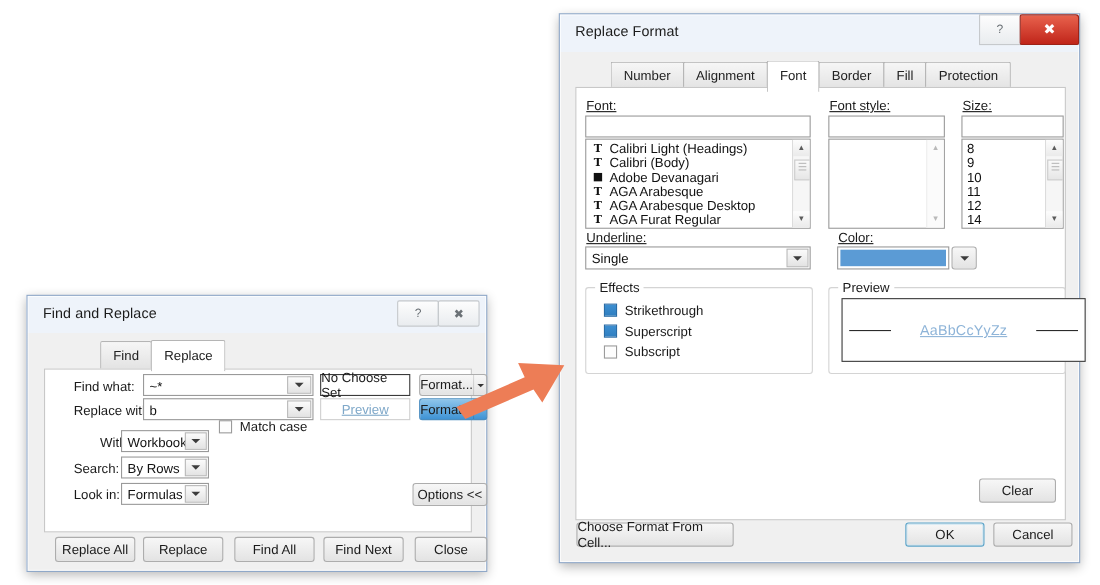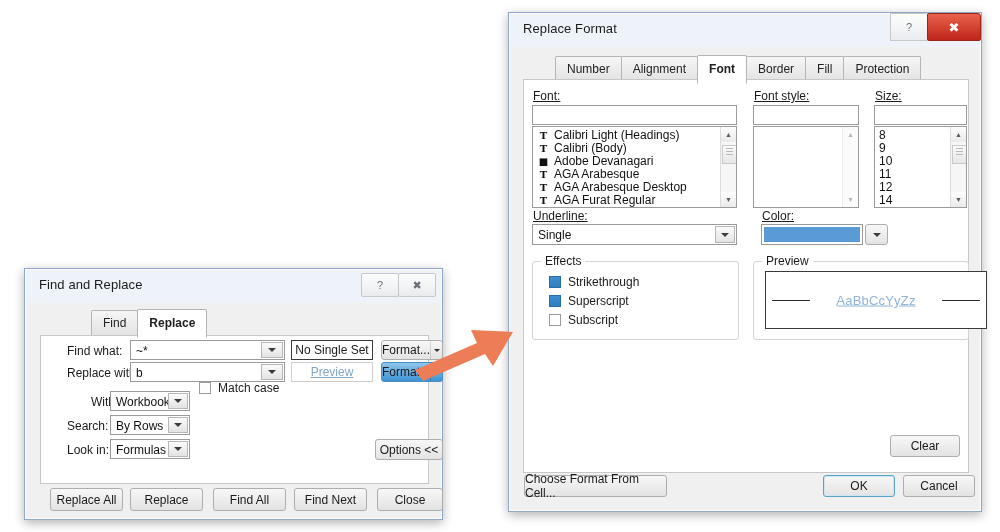--- a/index.html
+++ b/index.html
@@ -50,21 +50,21 @@
   .tabstrip{position:absolute;display:flex;align-items:flex-start;margin-left:32px;}
   .tab{
     border:1px solid #b5b5b5;border-bottom:none;
     background:linear-gradient(to bottom,#f6f6f6,#e2e2e2);
     font-size:12px;color:#222;padding:4px 11px 4px;
     position:relative;top:1px;margin-right:-1px;
     border-radius:2px 2px 0 0;height:17px;line-height:17px;
   }
   .tab.active{
     background:#fff;border:1px solid #b5b5b5;border-bottom:1px solid #fff;
-    z-index:3;top:0;padding-top:5px;padding-bottom:5px;font-weight:bold;
+    z-index:3;top:0;padding-top:5px;padding-bottom:5px;
   }
 
   
   .lbl{font-size:12px;color:#1a1a1a;position:absolute;}
   .lbl u{text-decoration:underline;}
   .field{
     position:absolute;background:#fff;border:1px solid #9a9a9a;
     font-size:12px;color:#111;box-sizing:border-box;
   }
   .field .val{position:absolute;left:5px;top:3px;}
@@ -211,21 +211,21 @@
 
   <div class="panel" style="left:15px;top:66px;width:387px;height:147px;"></div>
 
   <div class="lbl" style="left:42px;top:75px;">Find what:</div>
   <div class="combo" style="left:105px;top:71px;width:155px;height:20px;">
     <div class="val">~*</div>
     <div class="btn-x" style="position:absolute;right:1px;top:1px;bottom:1px;width:20px;background:linear-gradient(to bottom,#fbfbfb,#e3e3e3);border:1px solid #b7b7b7;display:flex;align-items:center;justify-content:center;">
       <span class="caret"></span>
     </div>
   </div>
-  <div class="btn outline" style="left:266px;top:71px;width:82px;height:20px;">No Single Set</div>
+  <div class="btn outline" style="left:266px;top:71px;width:82px;height:20px;">No Choose Set</div>
   <div class="btn split" style="left:356px;top:71px;width:62px;height:20px;">
     <span class="splitlbl">Format...</span>
     <span class="splitcaret">
       <span class="caret-sm"></span>
     </span>
   </div>
 
   <div class="lbl" style="left:42px;top:97px;">Replace with:</div>
   <div class="combo" style="left:105px;top:93px;width:155px;height:20px;">
     <div class="val">b</div>

